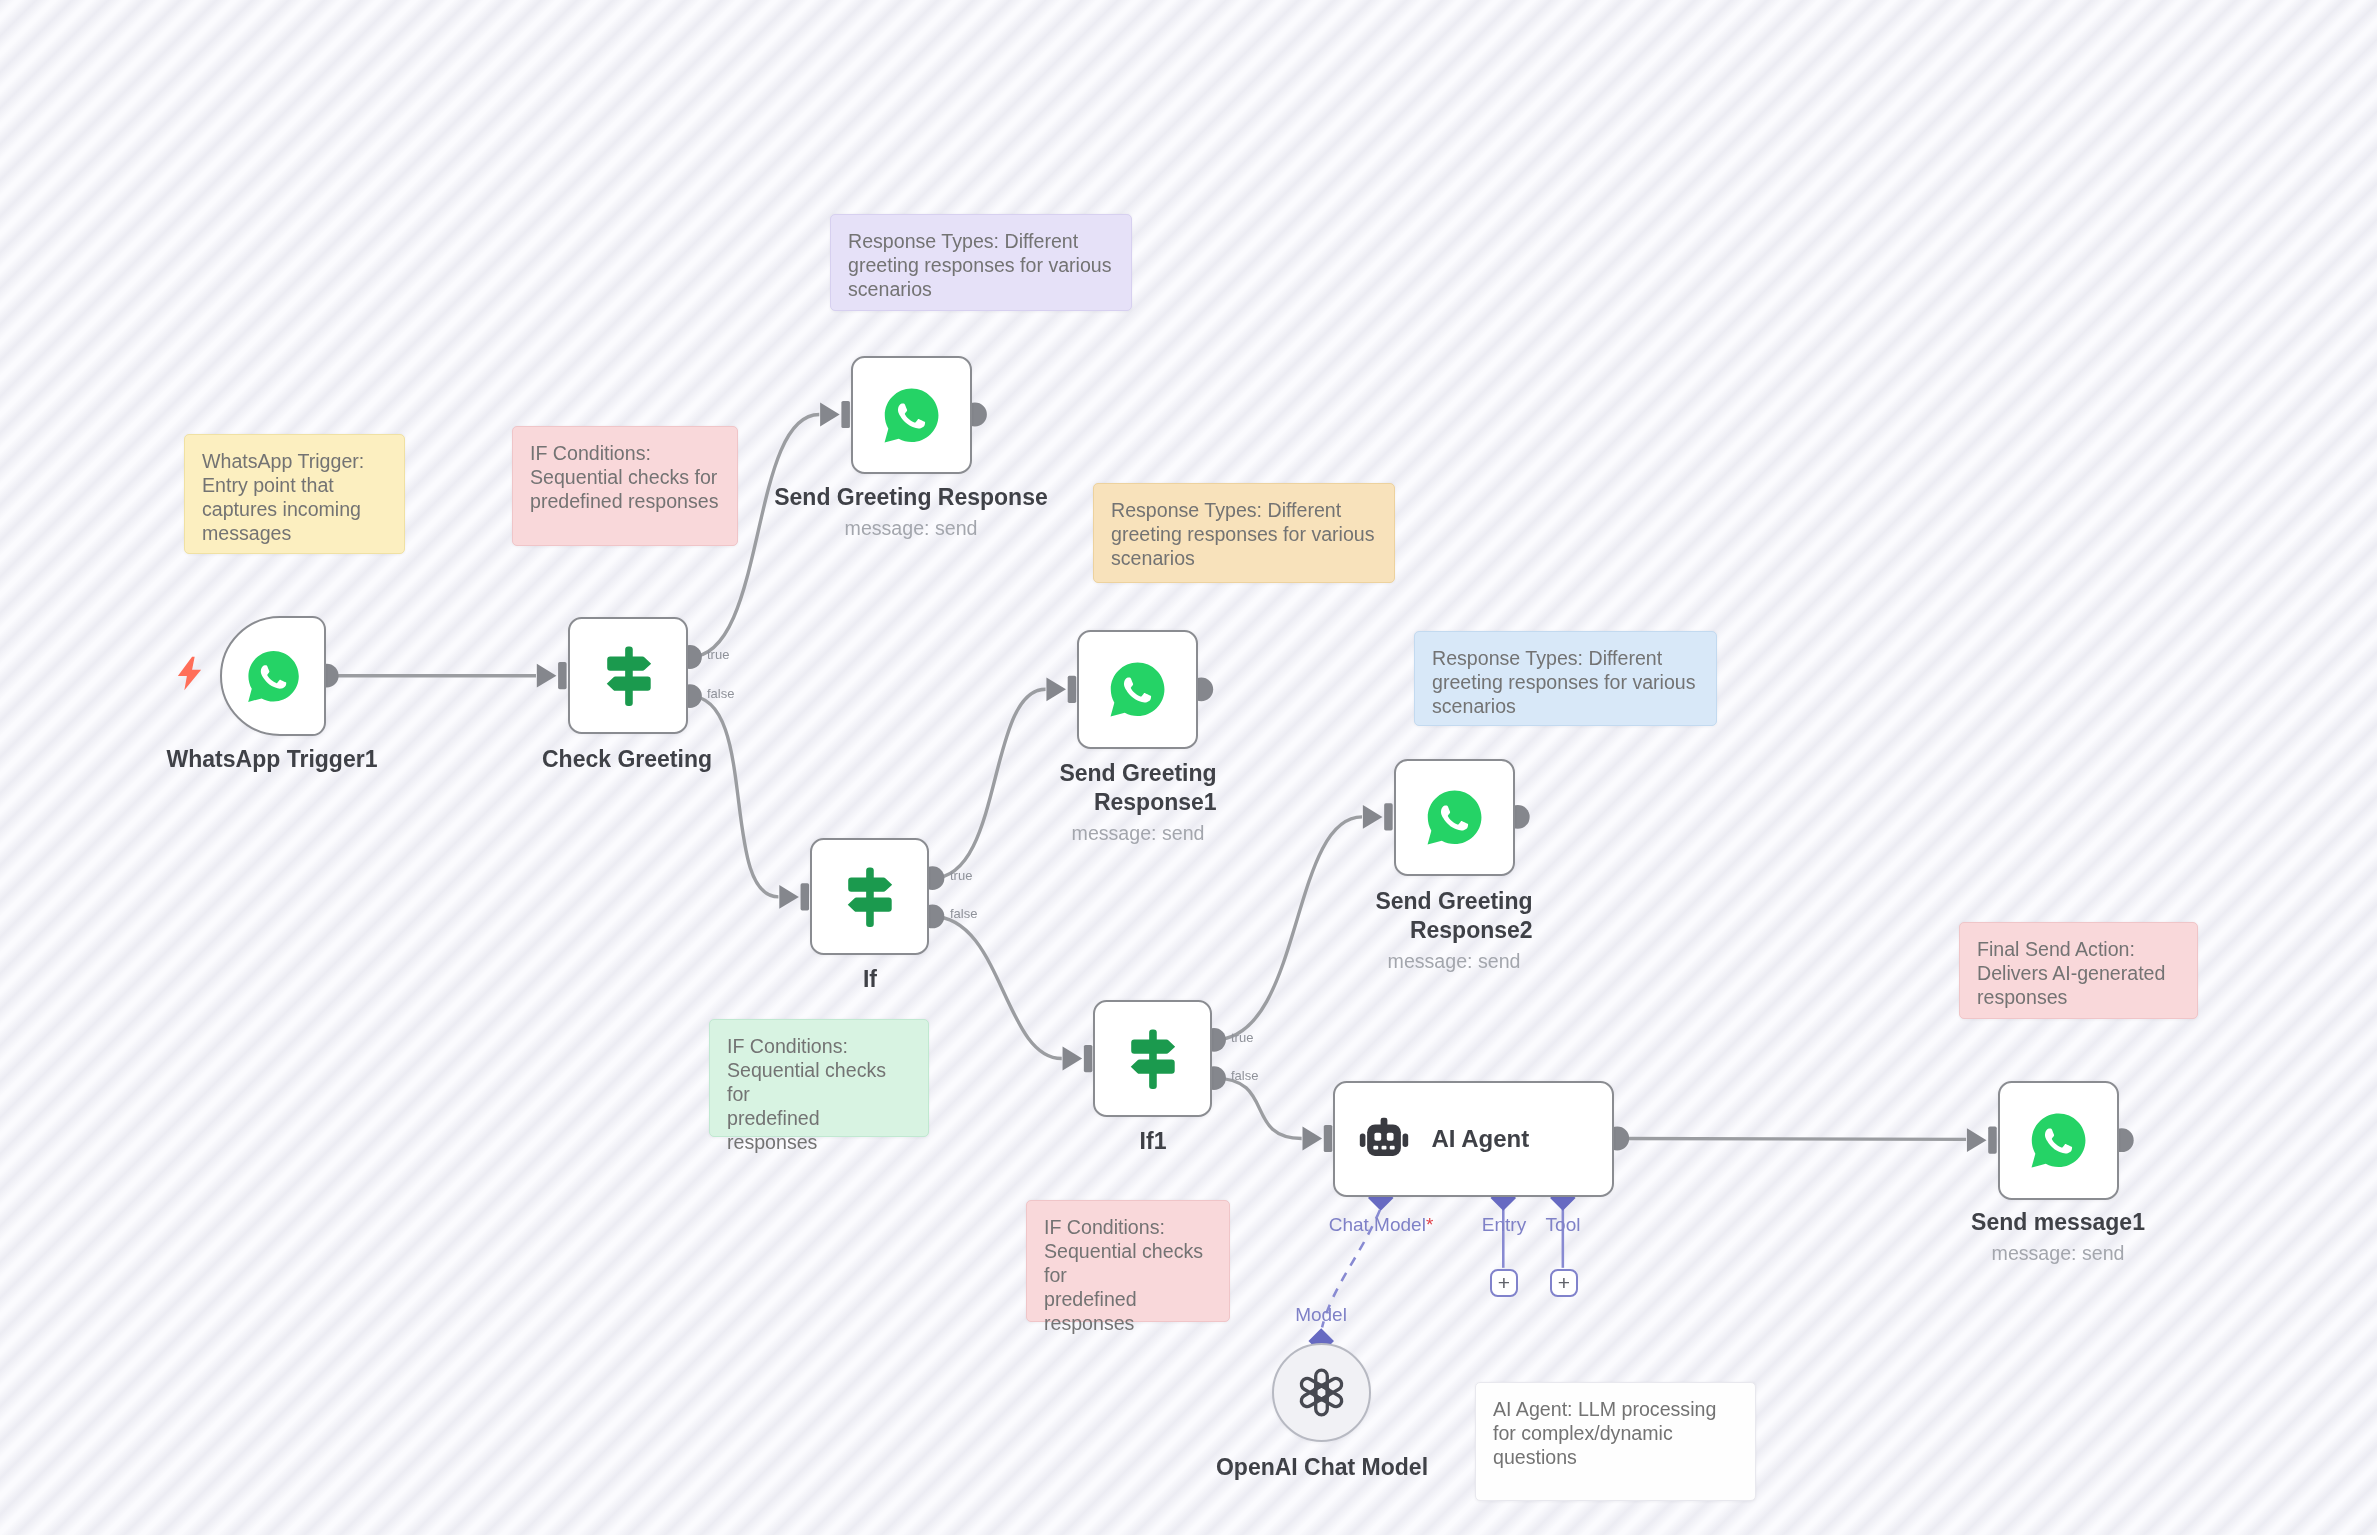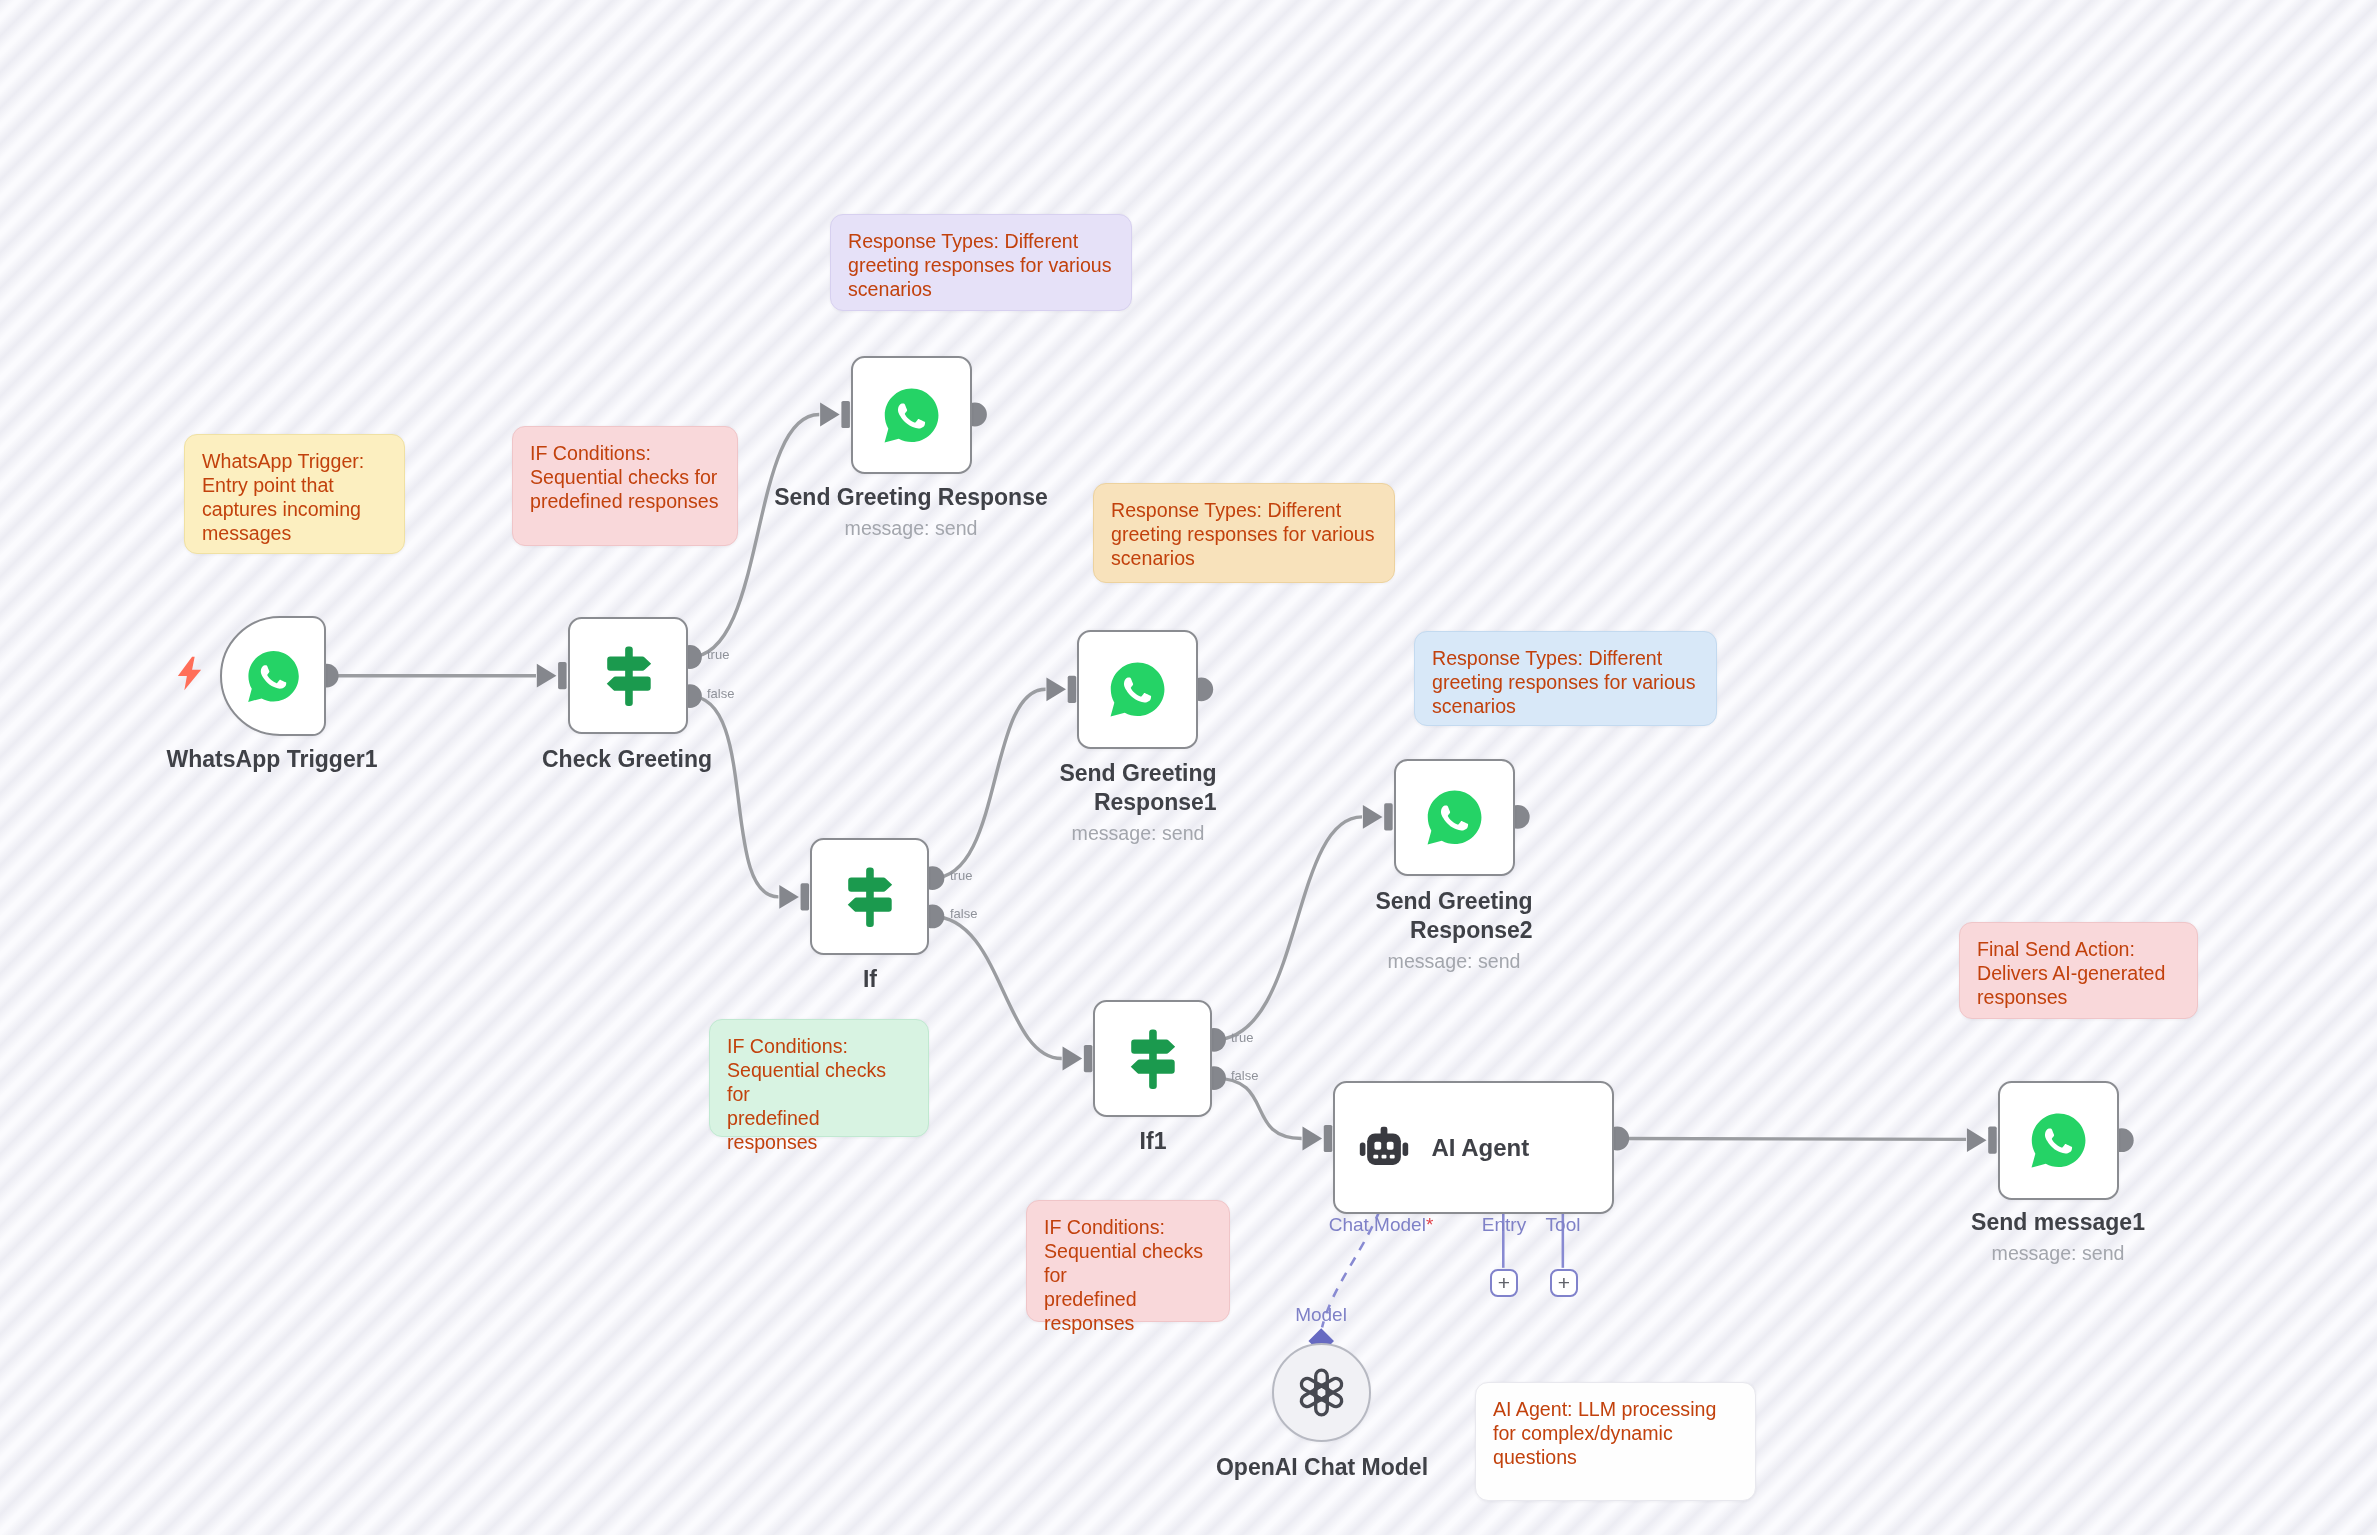--- a/index.html
+++ b/index.html
@@ -21,23 +21,23 @@
   .agent-title{font-size:24px;font-weight:600;color:#3f4147;}
   .node-label{
     position:absolute;transform:translateX(-50%);text-align:right;
     font-size:23px;font-weight:600;color:#3f4147;white-space:pre-line;line-height:29px;
   }
   .node-sub{
     position:absolute;transform:translateX(-50%);text-align:center;
     font-size:19.6px;font-weight:400;color:#a3a6ad;
   }
   .sticky{
-    position:absolute;border-radius:13px;border:0.9px solid transparent;
+    position:absolute;border-radius:5px;border:0.9px solid transparent;
     padding:13.6px 17px;box-sizing:border-box;
-    font-size:19.6px;line-height:24px;color:#c2410c;white-space:pre-line;
+    font-size:19.6px;line-height:24px;color:#737373;white-space:pre-line;
     box-shadow:0 0.9px 2.6px rgba(30,30,50,.05);
   }
   .port-label{position:absolute;font-size:13px;color:#8f929a;}
   .agent-label{position:absolute;transform:translateX(-50%);font-size:19px;color:#7f81c7;white-space:nowrap;}
   .req{color:#e0434b;}
   .plus-btn{
     position:absolute;width:28px;height:28px;box-sizing:border-box;
     border:2.1px solid #8082cb;border-radius:7.7px;background:#fff;
     color:#5f6269;font-size:21px;line-height:23px;text-align:center;cursor:pointer;
   }
@@ -225,21 +225,21 @@
         <rect x="21.8" y="5" width="5" height="39" rx="2"></rect>
         <path d="M12 11.5h21.2c.5 0 1 .2 1.4.6l4.3 4.1-4.3 4.1c-.4.4-.9.6-1.4.6H12a2 2 0 0 1-2-2v-5.4a2 2 0 0 1 2-2z"></path>
         <path d="M36.6 24.7H15.4c-.5 0-1 .2-1.4.6l-4.3 4.1 4.3 4.1c.4.4.9.6 1.4.6h21.2a2 2 0 0 0 2-2v-5.4a2 2 0 0 0-2-2z"></path>
       </g>
     </svg>
   </div>
   <div class="node-label" style="left:1153px;top:1127px">If1</div>
   <span class="port-label" style="left:1231px;top:1030px">true</span>
   <span class="port-label" style="left:1231px;top:1068px">false</span>
 
-  <div class="node node--agent" style="left:1333px;top:1081px;width:281px;height:133px">
+  <div class="node node--agent" style="left:1333px;top:1081px;width:281px;height:116px">
     <svg viewBox="0 0 48 48" width="54" height="54">
       <g fill="#393a40">
         <rect x="21" y="5" width="6" height="8" rx="2"></rect>
         <rect x="9" y="11" width="30" height="28" rx="7"></rect>
         <rect x="2.5" y="19" width="5" height="12" rx="2.4"></rect>
         <rect x="40.5" y="19" width="5" height="12" rx="2.4"></rect>
       </g>
       <rect x="15.5" y="18.5" width="6" height="7" rx="1.6" fill="#fff"></rect>
       <rect x="26.5" y="18.5" width="6" height="7" rx="1.6" fill="#fff"></rect>
       <rect x="14.5" y="30" width="4.4" height="3.4" rx="1" fill="#fff"></rect>

